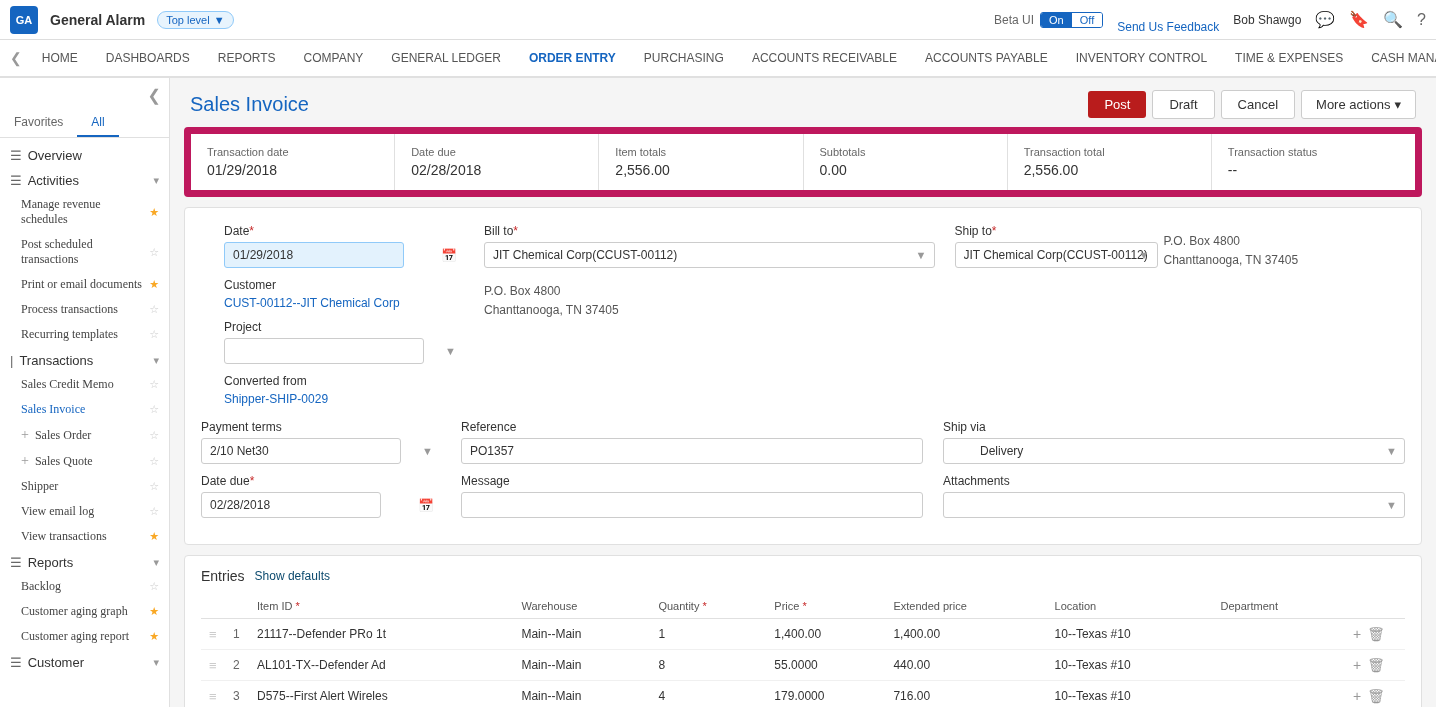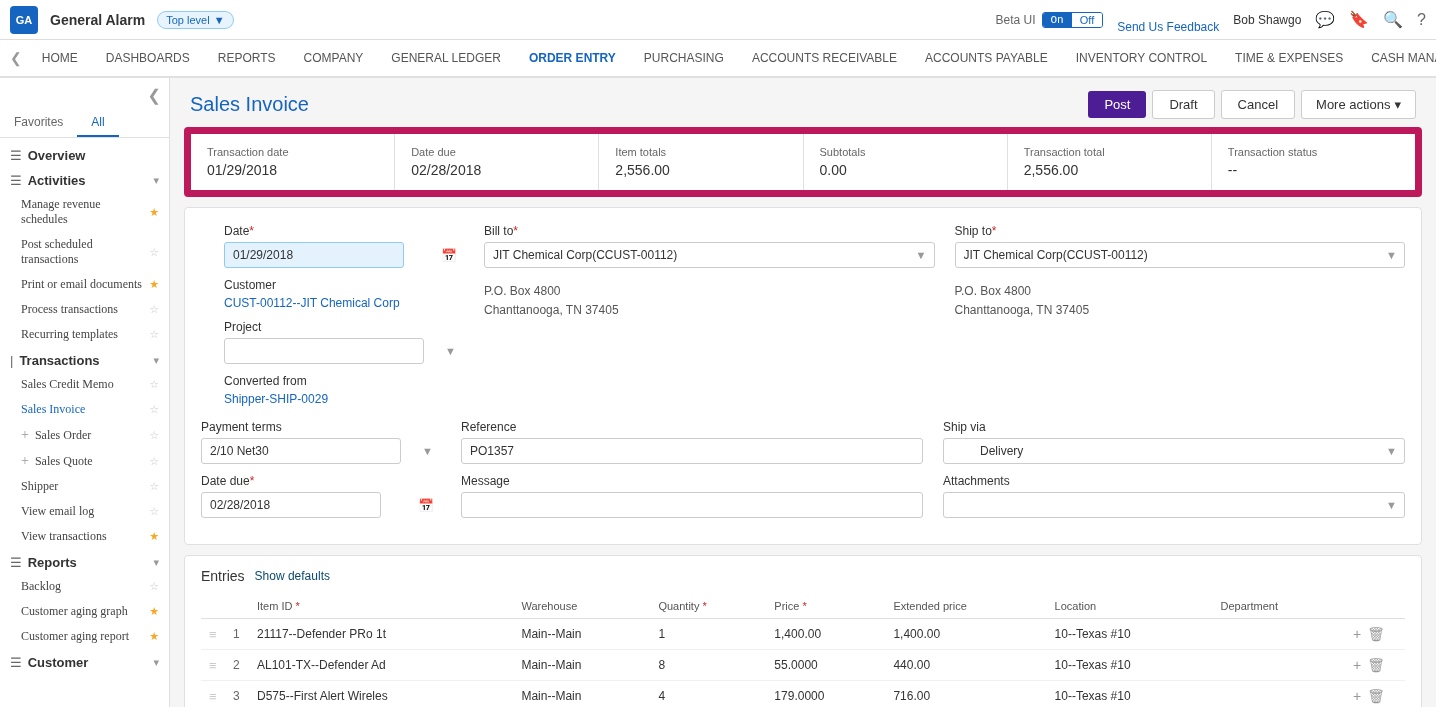--- a/index.html
+++ b/index.html
@@ -6,21 +6,21 @@
     body { font-family: -apple-system, BlinkMacSystemFont, 'Segoe UI', sans-serif; font-size: 13px; color: #333; background: #f5f5f5; overflow: hidden; height: 707px; }
 
     
     .top-bar { display: flex; align-items: center; background: #fff; border-bottom: 1px solid #ddd; height: 40px; padding: 0 10px; gap: 12px; }
     .app-logo { width: 28px; height: 28px; background: #1565c0; border-radius: 4px; display: flex; align-items: center; justify-content: center; color: white; font-weight: bold; font-size: 11px; flex-shrink: 0; }
     .app-title { font-size: 14px; font-weight: 600; color: #333; }
     .top-level-badge { background: #e8f4fd; border: 1px solid #90caf9; border-radius: 12px; padding: 2px 8px; font-size: 11px; color: #1565c0; cursor: pointer; display: flex; align-items: center; gap: 4px; }
     .top-bar-right { margin-left: auto; display: flex; align-items: center; gap: 14px; }
     .beta-ui { display: flex; align-items: center; gap: 6px; font-size: 12px; color: #666; }
     .toggle-group { display: flex; border-radius: 3px; overflow: hidden; border: 1px solid #1565c0; }
-    .toggle-on { background: #1565c0; color: white; padding: 1px 8px; font-size: 11px; cursor: pointer; font-family: Liberation Mono, monospace; }
+    .toggle-on { background: #1565c0; color: white; padding: 1px 8px; font-size: 11px; cursor: pointer; }
     .toggle-off { background: #fff; color: #1565c0; padding: 1px 8px; font-size: 11px; cursor: pointer; }
     .send-feedback { color: #1565c0; font-size: 12px; cursor: pointer; text-decoration: none; margin-top: 14px; }
     .user-name { font-size: 12px; color: #333; }
     .top-icon { color: #666; font-size: 16px; cursor: pointer; }
 
     
     .nav-bar { display: flex; align-items: center; background: #fff; border-bottom: 2px solid #e0e0e0; height: 38px; padding: 0 4px; overflow: hidden; }
     .nav-arrow { color: #999; padding: 0 6px; cursor: pointer; font-size: 14px; }
     .nav-item { padding: 0 14px; height: 38px; display: flex; align-items: center; font-size: 12px; font-weight: 500; color: #555; cursor: pointer; white-space: nowrap; border-bottom: 2px solid transparent; margin-bottom: -2px; }
     .nav-item.active { color: #1565c0; border-bottom: 2px solid #1565c0; font-weight: 600; }
@@ -30,34 +30,34 @@
 
     
     .sidebar { width: 170px; background: #fff; border-right: 1px solid #e0e0e0; overflow-y: auto; flex-shrink: 0; padding: 4px 0; }
     .sidebar-toggle { display: flex; justify-content: flex-end; padding: 4px 8px; }
     .sidebar-toggle-btn { color: #999; cursor: pointer; font-size: 16px; }
     .sidebar-tabs { display: flex; border-bottom: 1px solid #e0e0e0; margin-bottom: 4px; }
     .sidebar-tab { padding: 6px 14px; font-size: 12px; cursor: pointer; color: #666; }
     .sidebar-tab.active { color: #1565c0; border-bottom: 2px solid #1565c0; }
     .sidebar-group-header { display: flex; align-items: center; gap: 6px; padding: 6px 10px 4px; cursor: pointer; }
     .sidebar-group-header .icon-sm { color: #666; font-size: 13px; }
-    .sidebar-group-label { font-size: 13px; color: #333; font-weight: 700; }
+    .sidebar-group-label { font-size: 13px; color: #333; font-weight: 400; }
     .sidebar-group-arrow { margin-left: auto; color: #999; font-size: 11px; }
     .sidebar-item { display: flex; align-items: center; padding: 5px 10px 5px 21px; cursor: pointer; font-size: 12px; color: #444; gap: 4px; font-family: Liberation Serif, serif; }
     .sidebar-item.active { color: #1565c0; font-weight: 500; }
     .sidebar-item .star { color: #f9a825; font-size: 11px; margin-left: auto; }
     .sidebar-item .star-empty { color: #ccc; font-size: 11px; margin-left: auto; }
     .sidebar-item .plus { color: #999; font-size: 14px; margin-right: 2px; }
 
     
     .main { flex: 1; overflow-y: auto; background: #f5f5f5; }
     .main-header { display: flex; align-items: center; padding: 12px 20px 8px; background: #f5f5f5; }
     .page-title { font-size: 20px; font-weight: 400; color: #1565c0; }
     .header-actions { margin-left: auto; display: flex; gap: 6px; align-items: center; }
-    .btn-post { background: #4c1d95; color: white; border: none; padding: 6px 16px; border-radius: 3px; font-size: 13px; cursor: pointer; }
+    .btn-post { background: #b91c1c; color: white; border: none; padding: 6px 16px; border-radius: 3px; font-size: 13px; cursor: pointer; }
     .btn-draft { background: white; color: #333; border: 1px solid #ccc; padding: 6px 16px; border-radius: 3px; font-size: 13px; cursor: pointer; }
     .btn-cancel { background: white; color: #333; border: 1px solid #ccc; padding: 6px 16px; border-radius: 3px; font-size: 13px; cursor: pointer; }
     .btn-more { background: white; color: #333; border: 1px solid #ccc; padding: 6px 14px; border-radius: 3px; font-size: 13px; cursor: pointer; display: flex; align-items: center; gap: 4px; }
 
     
     .summary-bar { background: white; margin: 0 14px 10px; border-radius: 4px; border: 7px solid #be185d; display: flex; }
     .summary-item { flex: 1; padding: 12px 16px; border-right: 1px solid #e0e0e0; }
     .summary-item:last-child { border-right: none; }
     .summary-label { font-size: 11px; color: #666; margin-bottom: 4px; }
     .summary-value { font-size: 14px; color: #333; }
@@ -321,21 +321,21 @@
               </select>
               <span class="arrow">▼</span>
             </div>
           </div>
           <div class="address-text">
             <div style="white-space:pre-line;">P.O. Box 4800
 Chanttanooga, TN 37405</div>
           </div>
         </div>
 
-        <div style="flex:1; display:flex; flex-direction:column; gap:6px;">
+        <div style="flex:1; display:flex; flex-direction:row; gap:6px;">
           <div class="form-group">
             <label class="form-label">
               <span>Ship to</span><span class="required">*</span>
             </label>
             <div class="form-select-wrapper">
               <select class="form-select" style="width:100%;">
                 <option>JIT Chemical Corp(CCUST-00112)</option>
               </select>
               <span class="arrow">▼</span>
             </div>

